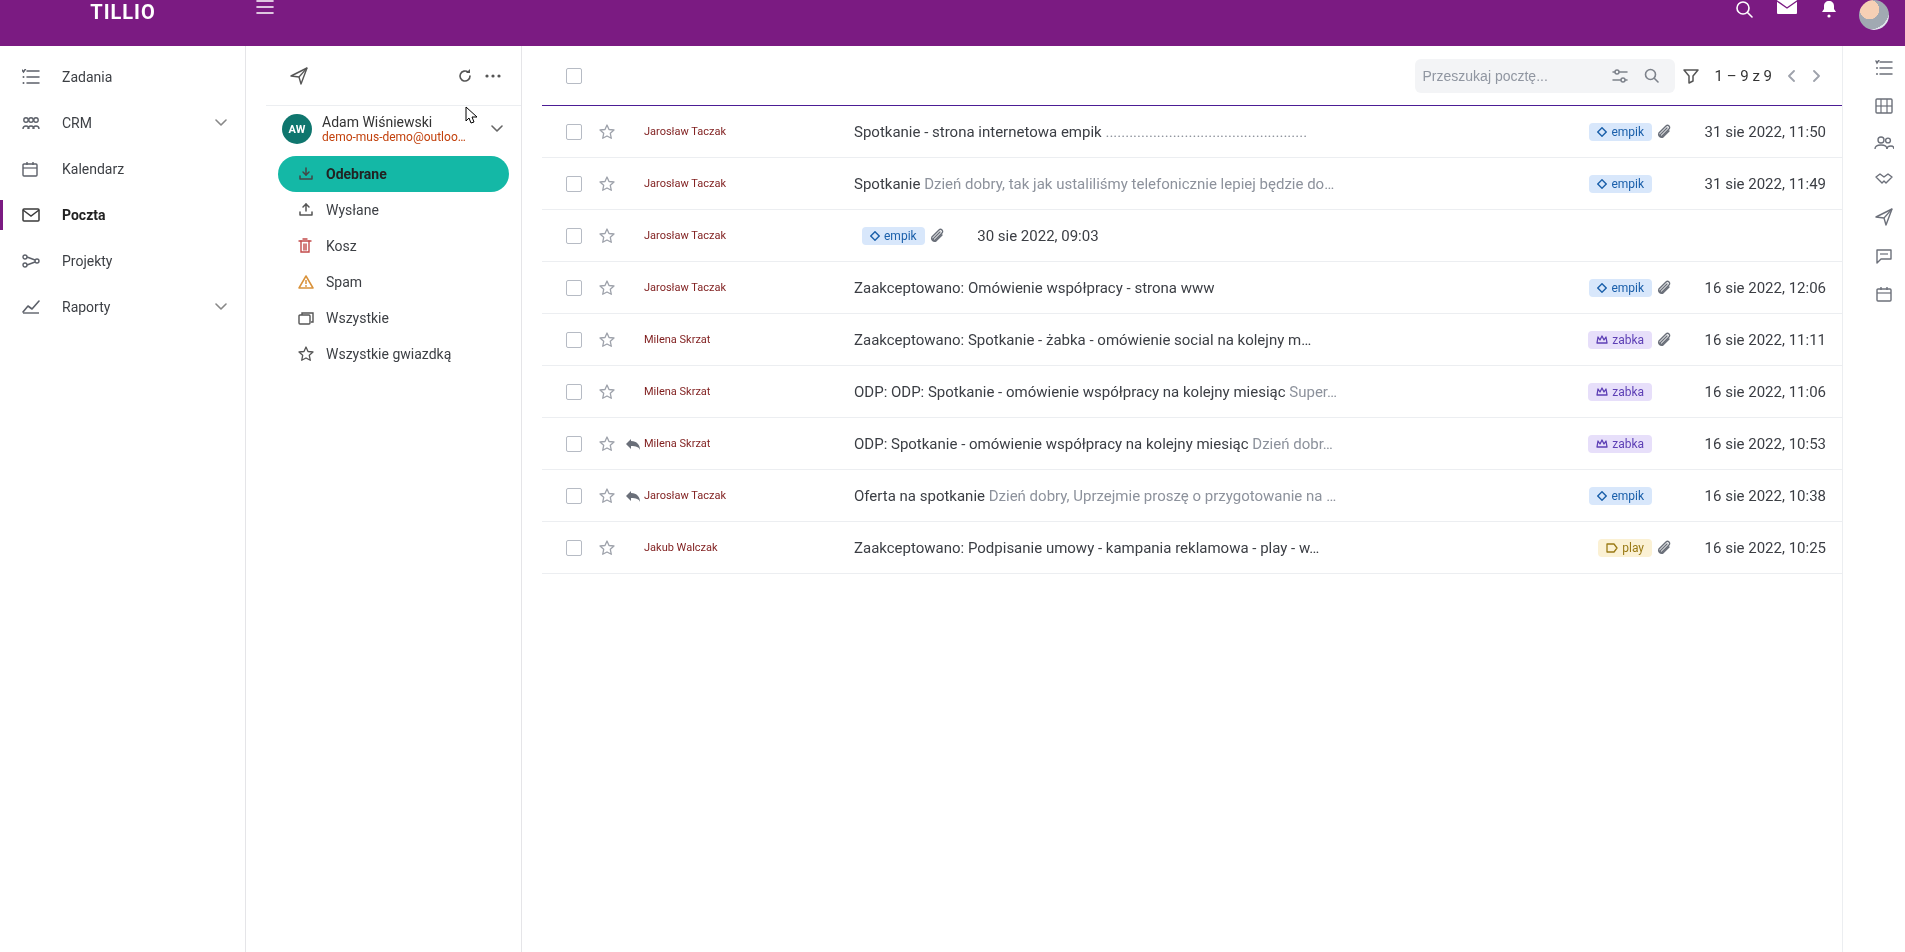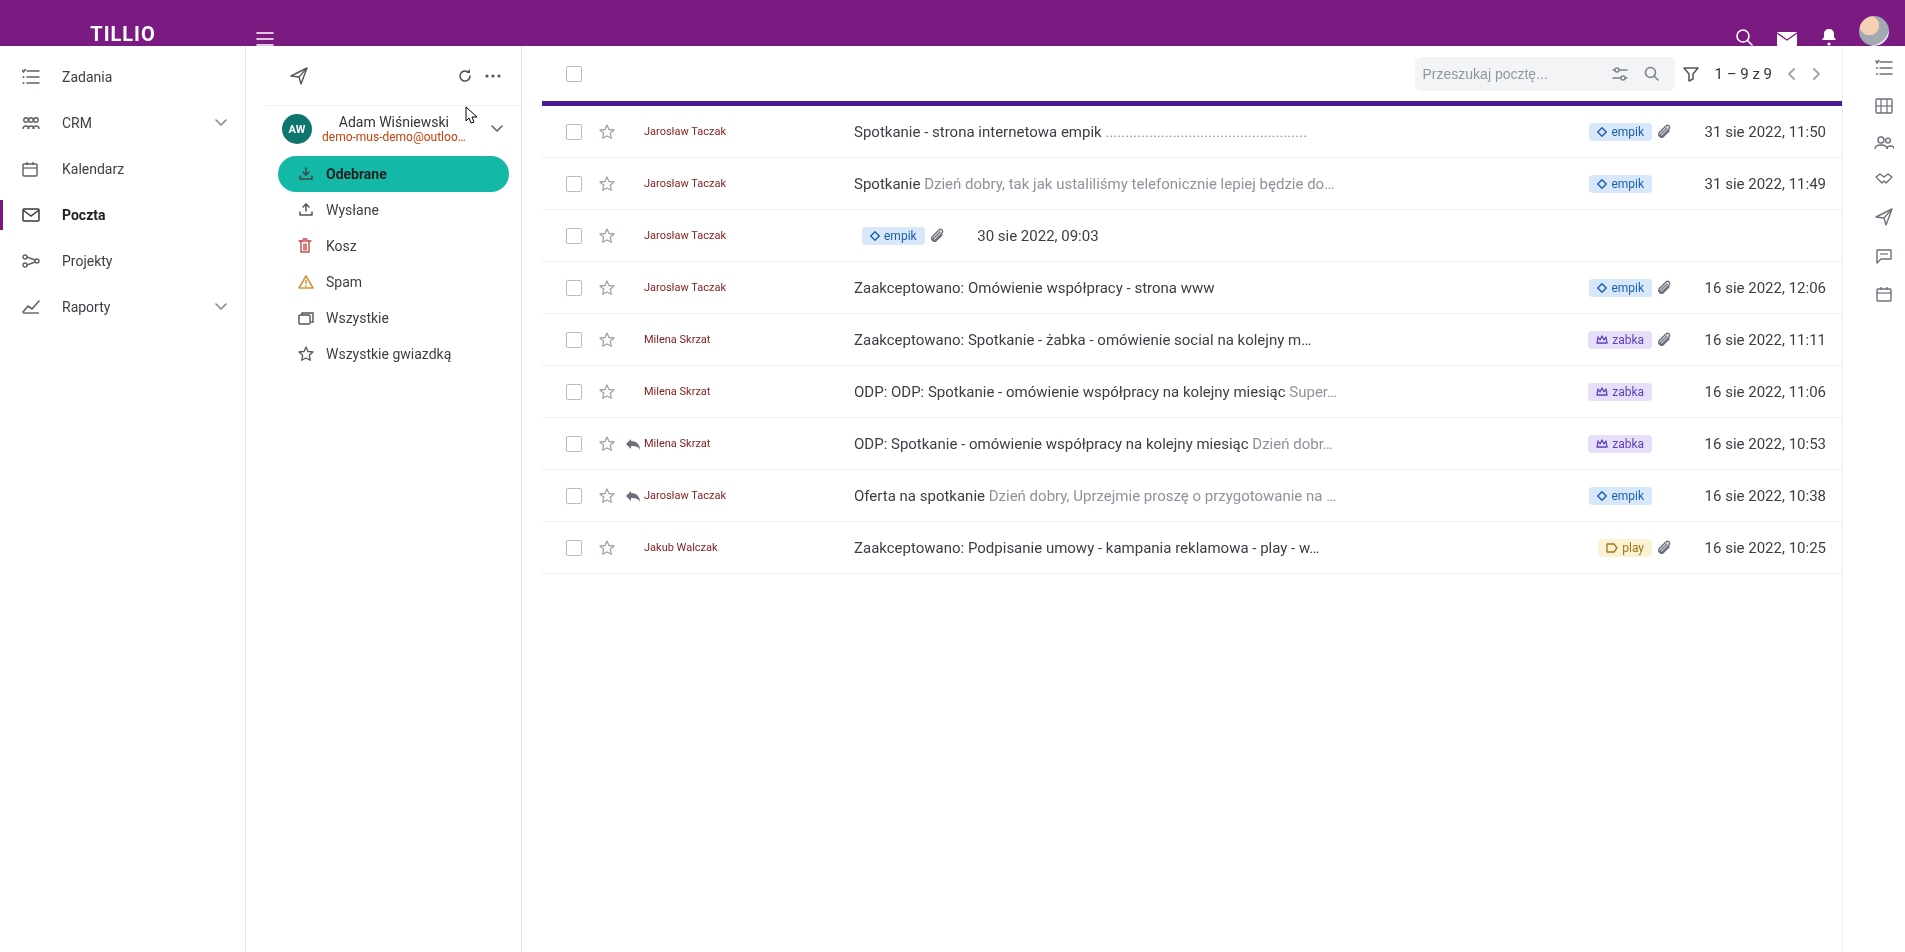--- a/index.html
+++ b/index.html
@@ -10,21 +10,21 @@
   color: #333;
   background: #fff;
   overflow: hidden;
 }
 
 
 .topbar {
   height: 46px;
   background: #7b1b82;
   display: flex;
-  align-items: flex-end;
+  align-items: flex-start;
   color: #fff;
   padding: 0 16px 0 0;
 }
 .brand-col {
   width: 246px;
   display: flex;
   align-items: center;
   justify-content: center;
   font-weight: 700;
   font-size: 20px;
@@ -106,21 +106,21 @@
   align-items: center;
   padding: 8px 14px 10px 16px;
 }
 .account-avatar {
   width: 30px; height: 30px; border-radius: 50%;
   background: #0f766e; color: #fff;
   font-size: 11px; font-weight: 700;
   display: flex; align-items: center; justify-content: center;
   margin-right: 10px;
 }
-.account-text { min-width: 0; text-align: center; }
+.account-text { min-width: 0; }
 .account-name { font-size: 14px; color: #333; }
 .account-email {
   font-size: 12px; color: #c2410c;
   white-space: nowrap; overflow: hidden; text-overflow: ellipsis;
   max-width: 160px;
 }
 .account-expand { margin-left: auto; padding: 4px; cursor: pointer; }
 
 .folder-list { padding: 2px 12px; }
 .folder-item {
@@ -141,21 +141,21 @@
   color: #222;
 }
 
 
 .mail-content { flex: 1; min-width: 0; display: flex; flex-direction: column; border-right: 1px solid #eceef1; }
 .mail-toolbar {
   height: 60px;
   display: flex;
   align-items: center;
   padding: 0 14px;
-  border-bottom: 5px solid #4c1d95;
+  border-bottom: 1px solid #4c1d95;
 }
 .mail-toolbar .chk-slot { width: 36px; display: flex; justify-content: center; }
 .mail-toolbar .sp { flex: 1; }
 .search-wrap {
   display: flex; align-items: center;
   background: #f3f4f6; border-radius: 6px;
   height: 34px; padding: 0 8px; width: 260px;
 }
 .search-wrap input {
   flex: 1; border: none; outline: none; background: transparent;

